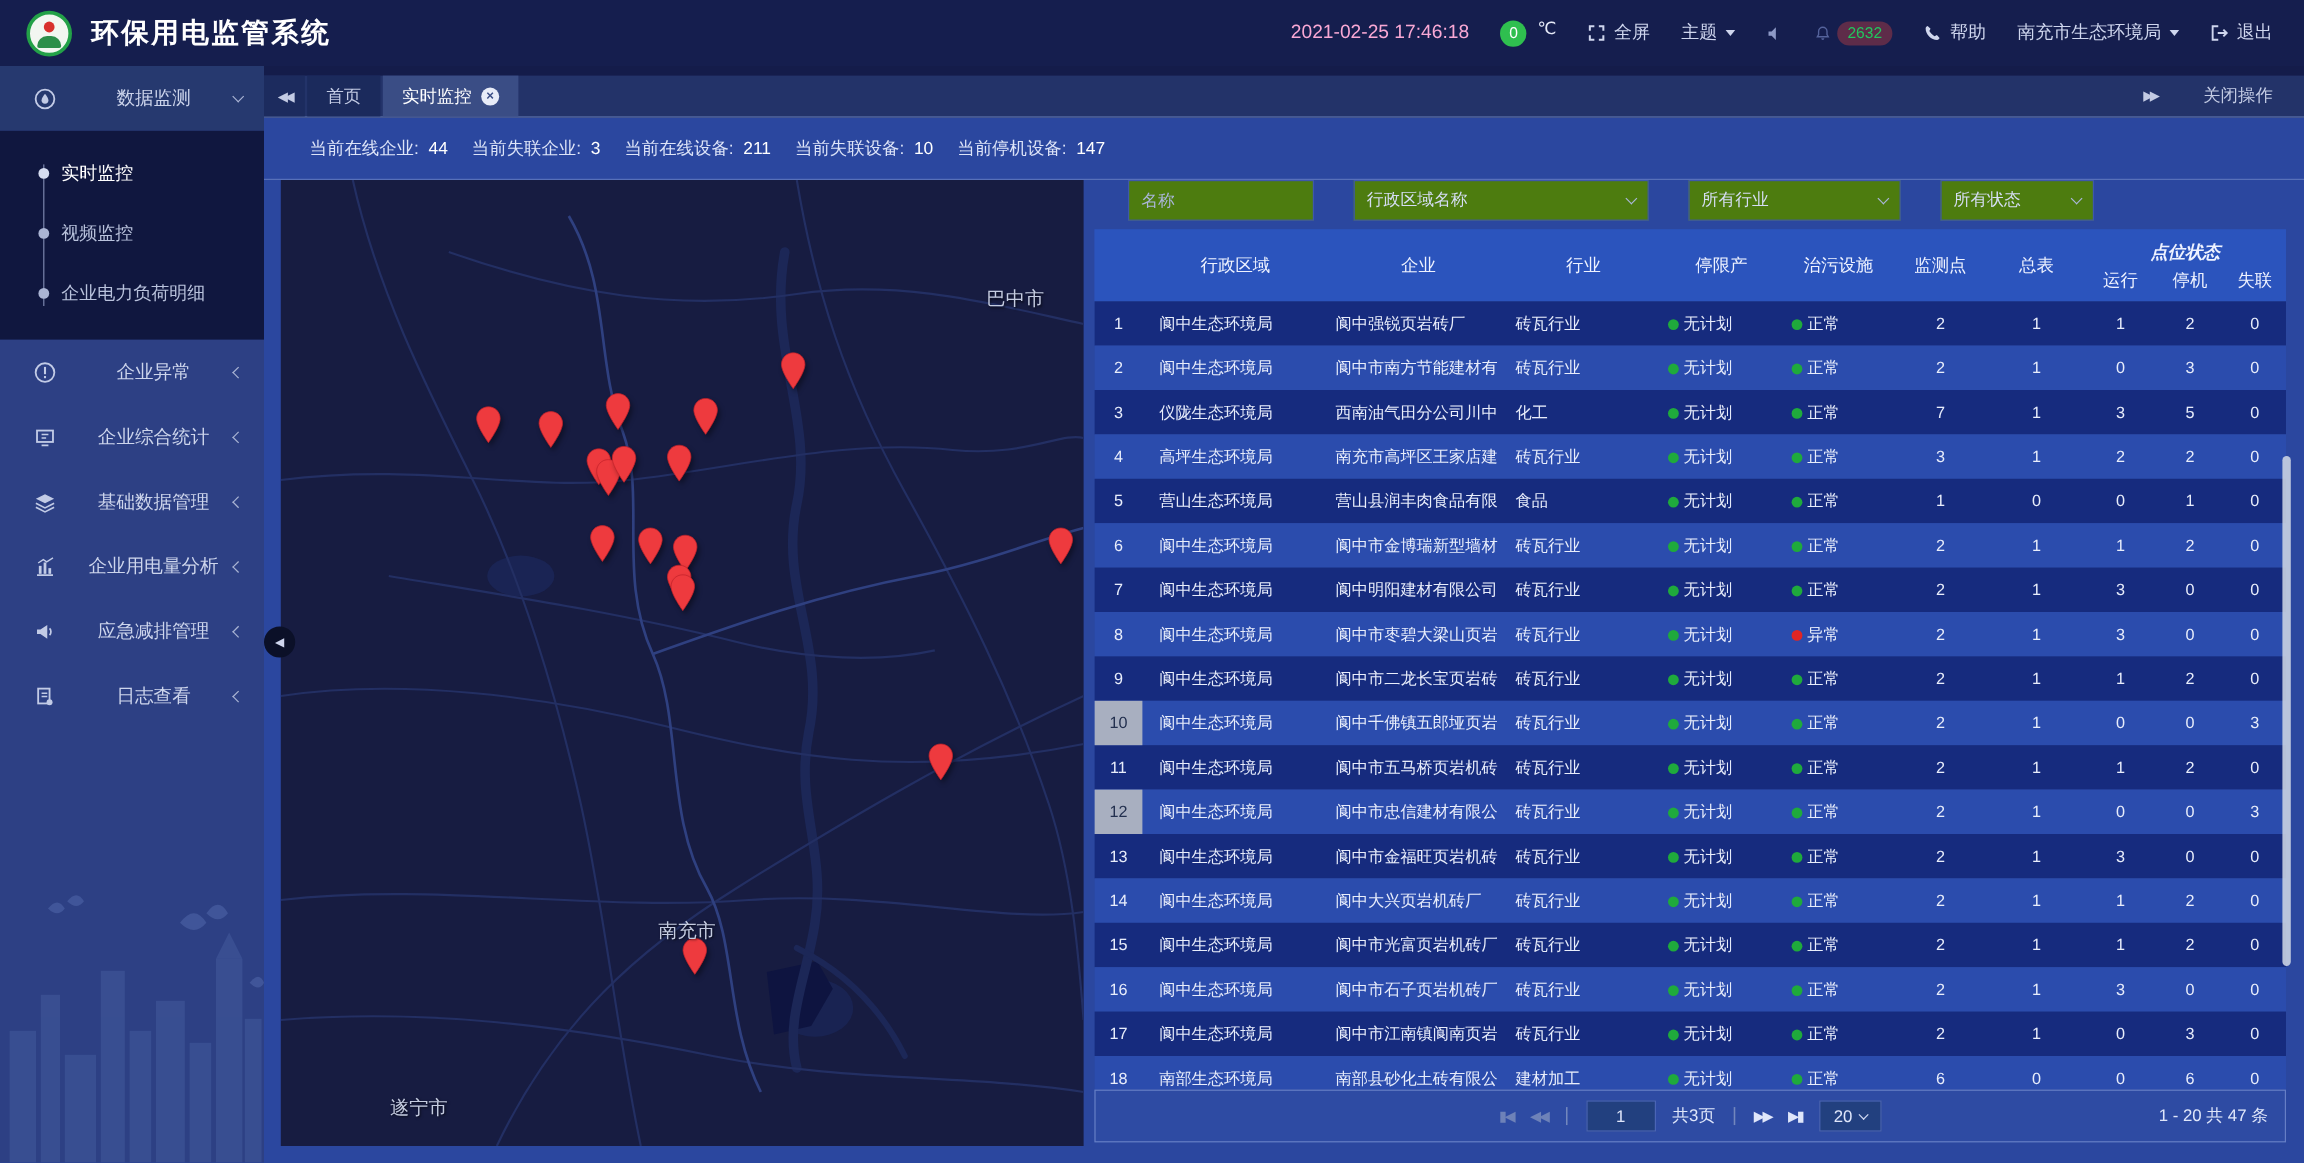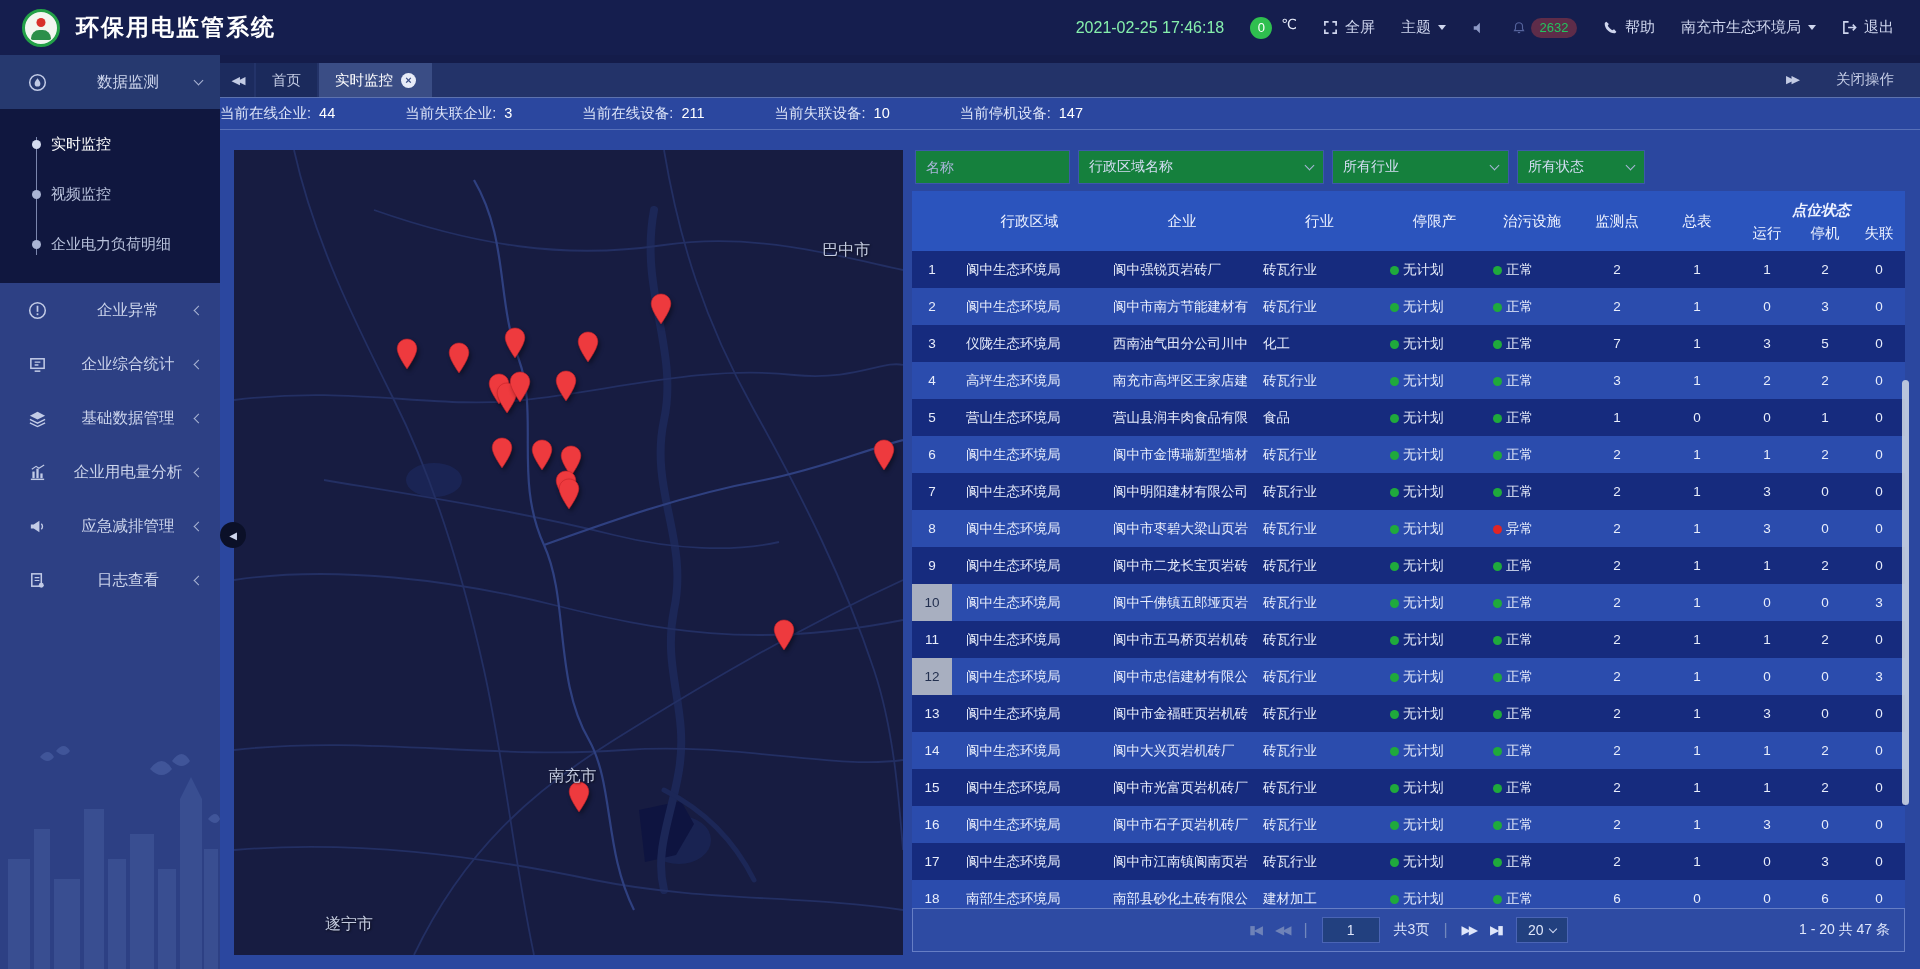--- a/index.html
+++ b/index.html
@@ -15,21 +15,21 @@
   .logo { width:38px; height:38px; border-radius:50%; margin-left:22px;
     background:#f2f6f1; border:3px solid #23a148; position:relative; flex:none; }
   .logo::before { content:""; position:absolute; left:50%; top:6px; width:9px; height:9px;
     border-radius:50%; background:#d8302c; transform:translateX(-50%); }
   .logo::after { content:""; position:absolute; left:50%; bottom:4px; width:20px; height:10px;
     border-radius:10px 10px 2px 2px; background:#2c8f4a; transform:translateX(-50%); }
   .app-title { font-size:23px; font-weight:bold; color:#ffffff; letter-spacing:2px; margin-left:16px; }
   .header-right { margin-left:auto; display:flex; align-items:center; gap:26px;
     padding-right:26px; color:#cfd6ee; font-size:15px; }
   .h-item { display:flex; align-items:center; gap:7px; white-space:nowrap; }
-  .datetime { font-size:16px; color:#86efac; }
+  .datetime { font-size:16px; color:#f9a8d4; }
   .temp-badge { width:22px; height:22px; border-radius:50%; background:#2fbf4f; color:#fff;
     font-size:13px; display:flex; align-items:center; justify-content:center; }
   .temp-unit { font-size:14px; color:#e6eaf8; margin-left:2px; position:relative; top:-4px; }
   .caret-down { width:0; height:0; border-left:4px solid transparent; border-right:4px solid transparent;
     border-top:5px solid #cfd6ee; display:inline-block; }
   .notif { display:flex; align-items:center; gap:5px; }
   .bell { color:#55639c; display:flex; }
   .badge-pill { background:#5e2c49; color:#22c55e; border-radius:10px; min-width:46px; height:20px;
     display:flex; align-items:center; justify-content:center; font-size:13px; padding:0 8px; }
   .speaker { color:#8d99c6; display:flex; }
@@ -66,42 +66,42 @@
   .tab { display:flex; align-items:center; padding:0 16px; margin-right:2px; font-size:14.5px;
     color:#c3cbe4; background:#1b2a5c; cursor:pointer; gap:8px; }
   .tab.active { background:#3a4d85; color:#ffffff; }
   .tab-close { width:15px; height:15px; border-radius:50%; background:#e8ecf8; color:#3a4d85;
     font-size:11px; line-height:14px; text-align:center; font-weight:bold; }
   .tabbar-right { position:absolute; right:0; bottom:0; height:35px; display:flex; align-items:center;
     gap:36px; padding-right:26px; color:#c3cbe4; font-size:14.5px; }
   .dbl-arrow { font-size:11px; letter-spacing:-3px; color:#c3cbe4; cursor:pointer; padding-right:3px;}
 
   
-  .statsbar { position:absolute; left:220px; top:98px; right:0; height:32px;
-    display:flex; align-items:center; gap:70px; 
+  .statsbar { position:absolute; left:220px; top:98px; right:0; height:52px;
+    display:flex; align-items:center; gap:20px; padding-left:38px;
     border-bottom:1px solid rgba(170,190,235,0.35); color:#dde4f8; font-size:14.5px; }
   .stat b { font-weight:normal; color:#ffffff; margin-left:4px; }
 
   
   .main { position:absolute; left:220px; top:140px; right:0; bottom:0; }
   .map { position:absolute; left:14px; top:10px; width:669px; height:805px; background:#171c41; overflow:hidden; }
   .map svg.roads { position:absolute; inset:0; }
   .map-label { position:absolute; transform:translate(-50%,-50%); color:#c5cce0; font-size:16px;
     text-shadow:1px 1px 2px rgba(0,0,0,0.6); white-space:nowrap; }
   .pin { position:absolute; width:25px; height:33px; transform:translate(-50%,-94%);
     filter:drop-shadow(2px 3px 2px rgba(0,0,0,0.38)); }
   .map-toggle { position:absolute; left:0px; top:382px; width:26px; height:26px; border-radius:50%;
     background:#0b1028; z-index:5; display:flex; align-items:center; justify-content:center;
     color:#cfd6ee; font-size:10px; cursor:pointer; }
 
   
   .panel { position:absolute; left:692px; top:10px; right:15px; bottom:14px; }
   .filter-row { height:34px; display:flex; gap:8px; margin-left:3px; }
-  .f-box { background:#15803d; border:1px solid #3e57ab; height:34px; display:flex;
-    align-items:center; padding:0 10px; color:#d5ddf4; font-size:14px; }
+  .f-box { background:#4d7c0f; border:1px solid #3e57ab; height:34px; display:flex;
+    align-items:center; padding:0 10px; color:#d5ddf4; font-size:14px;margin-left:25px; }
   .f-input { width:155px; }
   .f-input input { background:transparent; border:none; outline:none; color:#d5ddf4;
     font-size:14px; width:100%; font-family:inherit; }
   .f-input input::placeholder { color:#aab6da; }
   .f-select { justify-content:space-between; cursor:pointer; }
   .f-select .chev { width:7px; height:7px; border-right:1.5px solid #aab6da;
     border-bottom:1.5px solid #aab6da; transform:rotate(45deg); margin-top:-3px; }
   .sel-region { width:246px; } .sel-industry { width:177px; } .sel-status { width:128px; }
 
   .grid-cols { display:grid; grid-template-columns:40px 155px 150px 125px 105px 90px 80px 80px 60px 56px 52px; }

